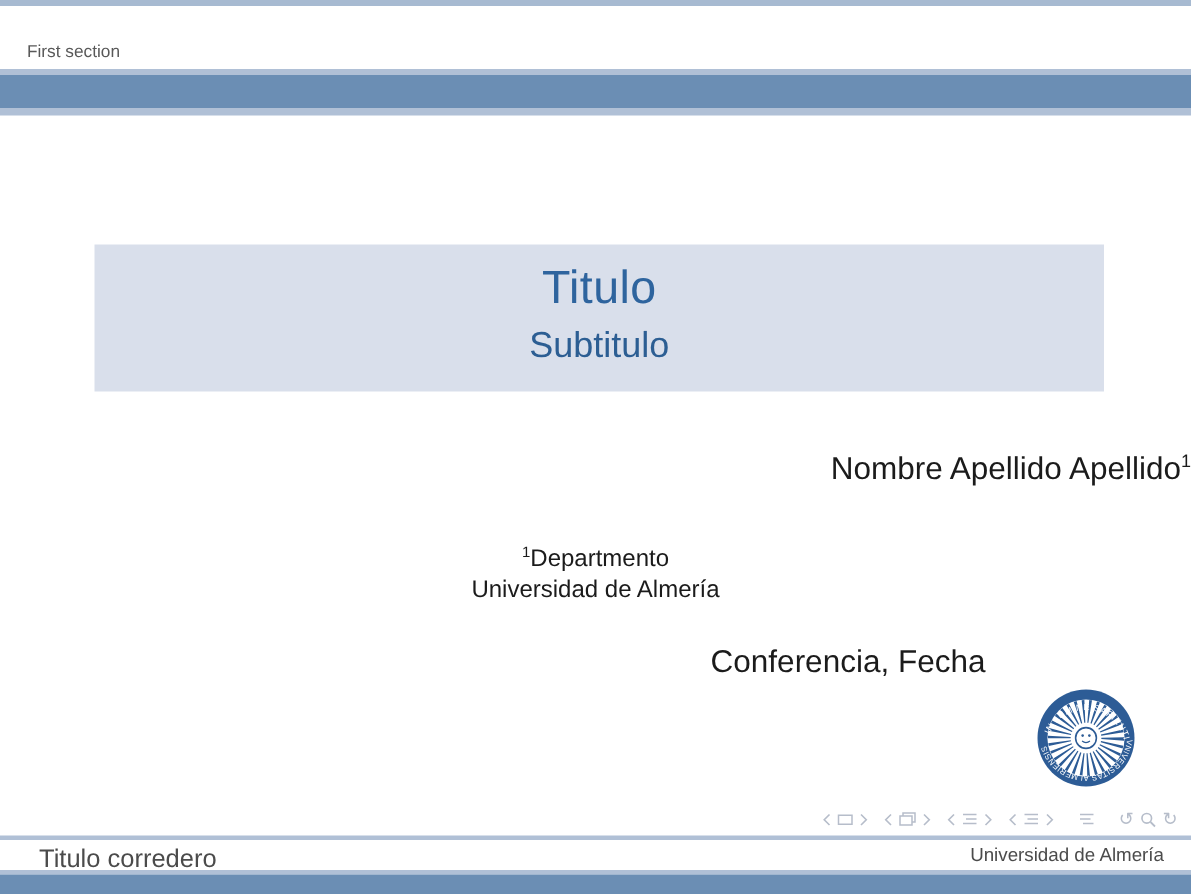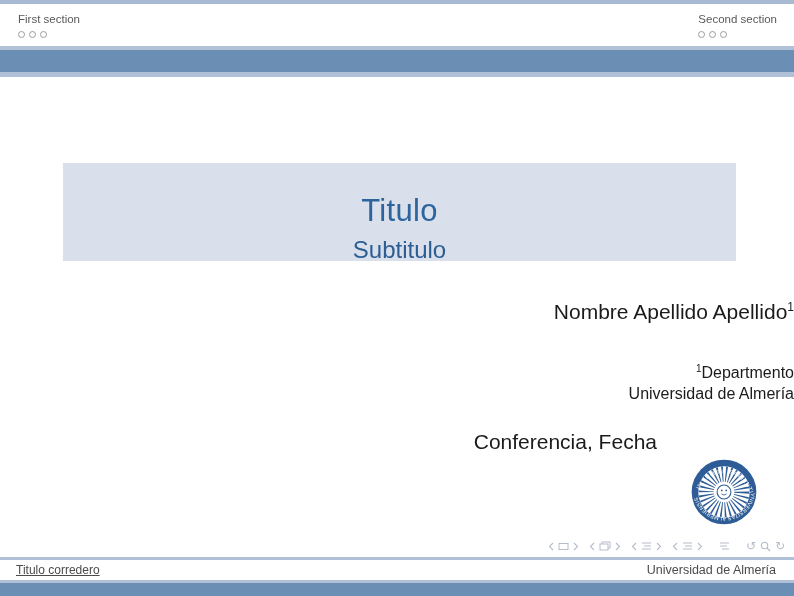--- a/index.html
+++ b/index.html
@@ -10,73 +10,65 @@
   }
   *{margin:0;padding:0;box-sizing:border-box;}
   html,body{width:794px;height:596px;}
   body{
     position:relative;width:794px;height:596px;background:#fff;overflow:hidden;
     font-family:"Liberation Sans", sans-serif;color:var(--body-text);
   }
   .abs{position:absolute;}
   
   .band-top0{left:0;top:0;width:794px;height:4px;background:var(--band-top);}
-  .headline{left:0;top:4px;width:794px;height:42px;background:#fff;}
+  .headline{left:0;top:20px;width:794px;height:42px;background:#fff;}
   .band-a{left:0;top:46px;width:794px;height:4px;background:var(--band-light);}
   .bar-main{left:0;top:50px;width:794px;height:22px;background:var(--bar-primary);}
   .band-b{left:0;top:72px;width:794px;height:5px;background:var(--band-light);}
   
   .section-entry{position:absolute;top:8px;}
   .section-entry .label{font-size:11.5px;color:var(--header-text);line-height:15px;cursor:pointer;}
   .sec-left{left:18px;}
   .sec-right{right:17px;}
   .dots{display:flex;gap:4px;margin-top:4px;}
   .dot{width:7px;height:7px;border:1px solid var(--dot-border);border-radius:50%;background:#fff;display:inline-block;cursor:pointer;}
   
-  .title-block{left:63px;top:163px;width:673px;height:98px;background:var(--title-block-bg);text-align:center;padding-top:26px;}
+  .title-block{left:63px;top:163px;width:673px;height:98px;background:var(--title-block-bg);text-align:center;padding-top:7px;}
   .title{font-size:31px;font-weight:300;color:var(--title-text);line-height:44px;letter-spacing:.3px;}
   .subtitle{font-size:24px;font-weight:300;color:var(--subtitle-text);line-height:33px;}
   
   .author{left:0;top:300px;width:794px;text-align:right;font-size:21px;}
   .author sup{font-size:12px;}
-  .institute{left:0;top:358px;width:794px;text-align:right;font-size:16px;line-height:21px;}
+  .institute{left:0;top:358px;width:794px;text-align:center;font-size:16px;line-height:21px;}
   .institute sup{font-size:10px;}
   .dateline{left:0;top:430px;width:657px;text-align:right;font-size:21px;}
   
   .logo{left:691px;top:459px;width:66px;height:66px;}
   .logo svg{display:block;width:66px;height:66px;}
   
   .navbar{left:0;top:539px;width:785px;height:14px;display:flex;justify-content:flex-end;align-items:center;color:var(--nav-icon);}
   .nav-group{display:flex;align-items:center;gap:4px;margin-left:10px;}
   .nav-group.gap-big{margin-left:16px;}
   .nav-btn{display:inline-flex;align-items:center;justify-content:center;cursor:pointer;color:var(--nav-icon);}
   .nav-glyph{font-family:"DejaVu Sans",sans-serif;font-size:12px;line-height:12px;}
   
   .f-band-a{left:0;top:557px;width:794px;height:3px;background:var(--band-light);}
   .f-strip{left:0;top:560px;width:794px;height:20px;background:#fff;}
-  .f-left{position:absolute;left:16px;top:3px;font-size:12px;color:var(--footer-text);text-decoration:underline;}
+  .f-left{position:absolute;left:26px;top:3px;font-size:17px;color:var(--footer-text);}
   .f-right{position:absolute;right:18px;top:3px;font-size:12.5px;color:var(--footer-text);}
   .f-band-b{left:0;top:580px;width:794px;height:3px;background:var(--band-light);}
   .f-bar{left:0;top:583px;width:794px;height:13px;background:var(--bar-primary);}
 </style>
 </head>
 <body>
 
 <div class="abs band-top0"></div>
 <div class="abs headline">
   <div class="section-entry sec-left">
     <div class="label">First section</div>
-    <div class="dots">
-        <span class="dot"></span>
-        <span class="dot"></span>
-        <span class="dot"></span>
-      </div>
-  </div>
-  <div class="section-entry sec-right">
-    <div class="label">Second section</div>
     <div class="dots">
         <span class="dot"></span>
         <span class="dot"></span>
         <span class="dot"></span>
       </div>
   </div>
 </div>
 <div class="abs band-a"></div>
 <div class="abs bar-main"></div>
 <div class="abs band-b"></div>

